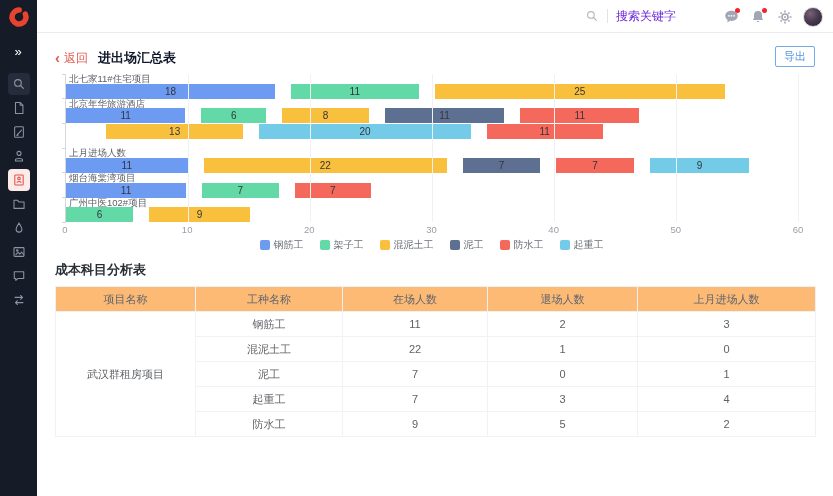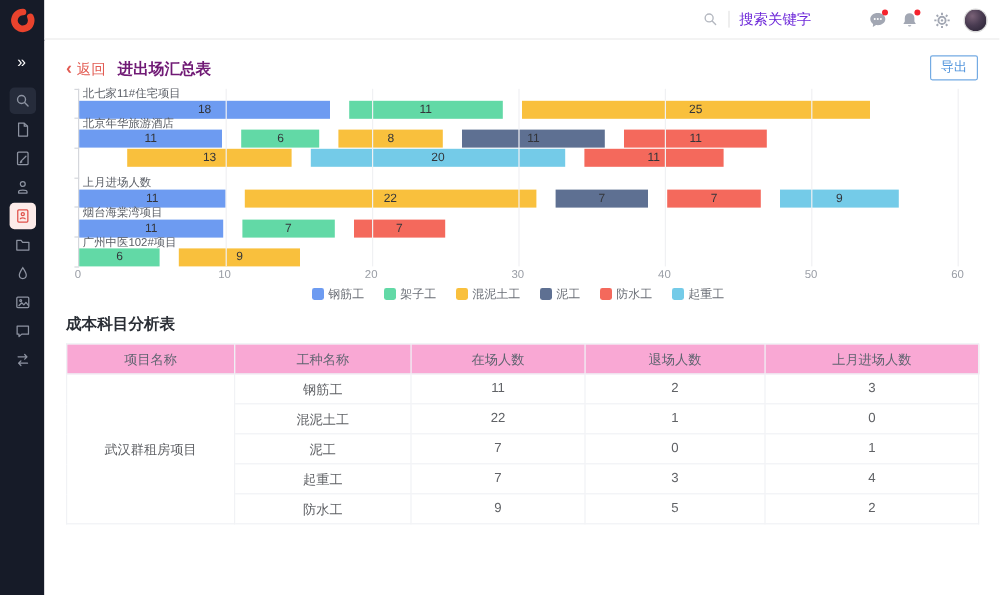--- a/index.html
+++ b/index.html
@@ -32,21 +32,21 @@
     background:#f5222d; }
   .avatar { width:20px; height:20px; border-radius:50%; cursor:pointer;
     background:radial-gradient(circle at 35% 30%, #7a6277 0%, #4a3c52 45%, #241f30 100%);
     border:1px solid #d8d8d8; }
 
   
   .page { position:absolute; left:37px; top:34px; width:796px; height:462px; background:#fff; }
   .backrow { display:flex; align-items:center; margin:14px 18px 0 18px; height:20px; }
   .back-chev { color:#e25b52; font-size:15px; font-weight:bold; line-height:18px; cursor:pointer; }
   .back-link { color:#e25b52; font-size:12px; margin-left:4px; cursor:pointer; }
-  .page-title { color:#701a75; font-size:13px; font-weight:bold; margin-left:10px; }
+  .page-title { color:#0f172a; font-size:13px; font-weight:bold; margin-left:10px; }
   .export-btn { position:absolute; right:18px; top:12px; width:40px; height:21px;
     border:1px solid #74abe3; border-radius:2px; background:#fff; color:#4f93dc;
     font-size:11px; line-height:19px; text-align:center; cursor:pointer; }
 
   
   .chart { position:relative; margin:6px 0 0 28px; width:733px; }
   .plot { position:relative; height:148px; border-left:1px solid #d5d7dc; }
   .gridline { position:absolute; top:0; bottom:0; width:1px; background:#f0f1f3; }
   .ytick { position:absolute; left:-4px; width:4px; height:1px; background:#d5d7dc; }
   .crow { height:24.66px; position:relative; }
@@ -59,21 +59,21 @@
   .xtick { position:absolute; top:2px; transform:translateX(-50%); font-size:9.5px; color:#9a9ea6; }
   .axis-title { text-align:center; font-size:9.5px; color:#9a9ea6; height:12px; }
   .legend { display:flex; justify-content:center; gap:16px; margin-top:4px; height:12px; }
   .litem { display:flex; align-items:center; gap:4px; cursor:pointer; }
   .lswatch { width:10px; height:10px; border-radius:2px; }
   .llabel { font-size:10px; color:#6a6e76; }
 
   
   .table-title { margin:10px 0 7px 18px; font-size:13px; font-weight:bold; color:#2b2f36; }
   table.cost { width:760px; margin-left:18px; border-collapse:collapse; table-layout:fixed; }
-  table.cost th { background:#f9a8d4; font-weight:normal; color:#5f6470; font-size:11px;
+  table.cost th { background:#fdba74; font-weight:normal; color:#5f6470; font-size:11px;
     height:25px; border:1px solid #eef0f4; text-align:center; }
   table.cost td { color:#606266; font-size:11px; height:25px; border:1px solid #f1f2f5;
     text-align:center; background:#fff; }
 </style>
 </head>
 <body>
 
 <div class="stage">
 
   <aside class="sidebar">

